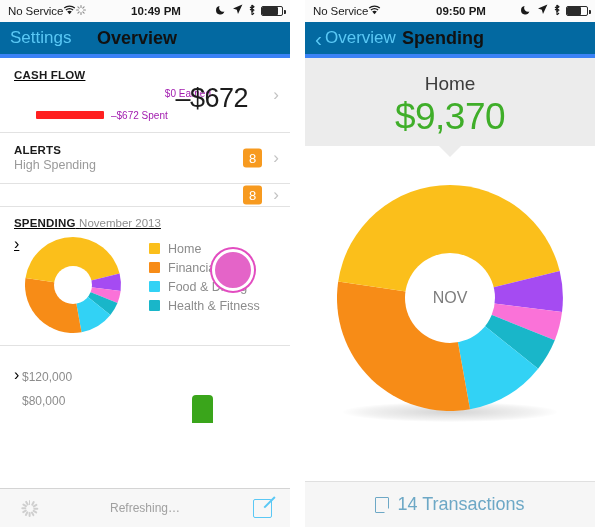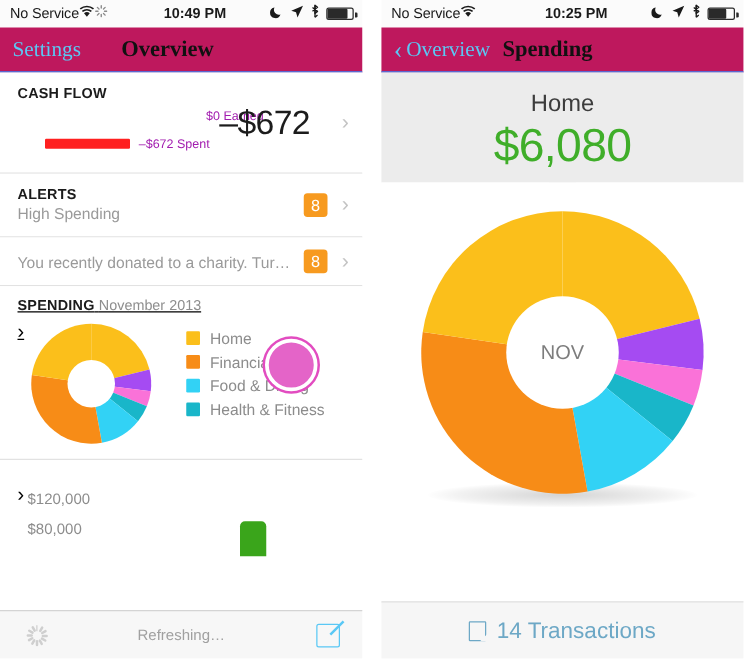--- a/index.html
+++ b/index.html
@@ -27,23 +27,23 @@
   .sb-center { position: absolute; left: 0; right: 0; text-align: center; font-weight: bold; font-size: 11.5px; padding-left: 22px; }
   .sb-right { position: absolute; right: 7px; display: flex; align-items: center; gap: 5px; }
   .icn { display: inline-block; line-height: 1; }
 
   .battery { width: 22px; height: 10px; border: 1px solid #2a2a2a; border-radius: 2px; position: relative; }
   .battery::after { content: ""; position: absolute; right: -3.5px; top: 3px; width: 2px; height: 4px; background: #2a2a2a; border-radius: 0 1px 1px 0; }
   .battery > i { display: block; height: 100%; background: #2a2a2a; border-radius: 1px; }
 
   
   .navbar {
-    height: 36px; background: #be185d;
-    border-bottom: 1px solid #3b82f6;
-    position: relative; display: flex; align-items: center; font-family: Liberation Serif, serif;
+    height: 36px; background: #0369a1;
+    border-bottom: 4px solid #3b82f6;
+    position: relative; display: flex; align-items: center;
   }
   .nav-left { position: absolute; left: 10px; display: flex; align-items: center; gap: 2px; color: #5ac8f5; font-size: 17px; cursor: pointer; }
   .nav-title { position: absolute; left: 0; right: 0; text-align: center; font-size: 18px; font-weight: bold; color: #111; }
   .nav-title.left-offset { text-align: left; padding-left: 97px; }
   .chev-back { font-size: 21px; line-height: 1; font-weight: 500; margin-right: 1px; }
 
   
   .list { background: #ffffff; }
   .row { position: relative; border-bottom: 1px solid #e2e2e2; padding: 11px 30px 11px 14px; background: #fff; cursor: pointer; }
   .row .disc { position: absolute; right: 11px; top: 50%; transform: translateY(-50%); color: #c3c3c3; font-size: 17px; }
@@ -91,21 +91,21 @@
   .compose { position: absolute; right: 18px; width: 19px; height: 19px; border: 1.6px solid #5ac8f5; border-radius: 2px; cursor: pointer; }
   .compose::after { content: ""; position: absolute; right: -4px; top: -4px; width: 15px; height: 2.4px; background: #5ac8f5; transform: rotate(-45deg); transform-origin: right center; }
 
   
   .summary-card { background: #ececec; height: 88px; position: relative; text-align: center; padding-top: 15px; }
   .sc-name { font-size: 19px; color: #3d3d3d; font-weight: normal; }
   .sc-amt { font-size: 37px; color: #3fae29; font-weight: 300; letter-spacing: -.5px; margin-top: 1px; }
   .sc-notch { position: absolute; left: 50%; bottom: -11px; margin-left: -11px; width: 0; height: 0;
       border-left: 11px solid transparent; border-right: 11px solid transparent; border-top: 11px solid #ececec; }
 
-  .donut-big-wrap { position: relative; height: 272px; background: #fff; }
+  .donut-big-wrap { position: relative; height: 272px; background: #fff; margin-top: 16px; }
   .donut-big { position: absolute; left: 50%; top: 20px; transform: translateX(-50%); }
   .donut-shadow { position: absolute; left: 50%; top: 240px; transform: translateX(-50%);
       width: 215px; height: 20px; border-radius: 50%;
       background: radial-gradient(ellipse at center, rgba(0,0,0,.17) 0%, rgba(0,0,0,.05) 55%, rgba(0,0,0,0) 72%); }
 
   .trans-bar { position: absolute; left: 0; bottom: 0; width: 100%; height: 46px;
       background: #f6f6f6; border-top: 1px solid #e0e0e0;
       display: flex; align-items: center; justify-content: center; gap: 8px; cursor: pointer; }
   .trans-lab { font-size: 18px; color: #6da8c6; }
   .note-icon { width: 14px; height: 16px; border: 1.4px solid #6da8c6; border-radius: 1px; position: relative; }
@@ -164,21 +164,21 @@
 
     <div class="navbar">
       <div class="nav-left">
         <span>Settings</span>
       </div>
       <div class="nav-title left-offset">Overview</div>
     </div>
 
     <div class="list">
 
-      <div class="row" style="padding-bottom:10px;">
+      <div class="row" style="padding-bottom:4px;text-decoration:underline;">
         <div class="r-title">CASH FLOW</div>
         <div class="cf-body">
           <div class="cf-legend">
             <div class="cf-line cf-earn-wrap">
               <span class="cf-bar earn"></span>
               <span class="cf-lab">$0 Earned</span>
             </div>
             <div class="cf-line">
               <span class="cf-bar" style="width:68px;background:#ff2020;"></span>
               <span class="cf-lab">–$672 Spent</span>
@@ -190,21 +190,20 @@
       </div>
 
       <div class="row">
         <div class="r-title">ALERTS</div>
         <div class="r-sub">High Spending</div>
         <span class="badge">8</span>
         <span class="disc">›</span>
       </div>
 
       <div class="row">
-        <div class="r-sub">You recently donated to a charity. Tur…</div>
         <span class="badge">8</span>
         <span class="disc">›</span>
       </div>
 
       <div class="spend-row">
         <div class="r-title">
           <span>SPENDING</span>
           <span class="sub">November 2013</span>
         </div>
         <div class="donut-area">
@@ -287,21 +286,21 @@
       <div class="sb-left">
         <span class="sb-carrier">No Service</span>
         <span class="icn">
           <svg width="13" height="10" viewBox="0 0 13 10">
               <path d="M6.5 9.3 4.2 6.6a3.6 3.6 0 0 1 4.6 0z" fill="#1a1a1a"></path>
               <path d="M2.9 5.1a5.7 5.7 0 0 1 7.2 0" stroke="#1a1a1a" stroke-width="1.3" fill="none"></path>
               <path d="M1.2 3.1a8.3 8.3 0 0 1 10.6 0" stroke="#1a1a1a" stroke-width="1.3" fill="none"></path>
             </svg>
         </span>
       </div>
-      <div class="sb-center">10:25 PM</div>
+      <div class="sb-center">09:50 PM</div>
       <div class="sb-right">
         <span class="icn">
           <svg width="11" height="11" viewBox="0 0 11 11">
               <path d="M8.4 7.6A4 4 0 0 1 3.6 2 4.3 4.3 0 1 0 8.4 7.6z" fill="#1a1a1a"></path>
             </svg>
         </span>
         <span class="icn">
           <svg width="11" height="11" viewBox="0 0 11 11">
               <path d="M10.4.6 1 4.6l3.8 1.2L6 9.9z" fill="#1a1a1a"></path>
             </svg>
@@ -322,21 +321,21 @@
     <div class="navbar">
       <div class="nav-left">
         <span class="chev-back">‹</span>
         <span>Overview</span>
       </div>
       <div class="nav-title left-offset">Spending</div>
     </div>
 
     <div class="summary-card">
       <div class="sc-name">Home</div>
-      <div class="sc-amt">$6,080</div>
+      <div class="sc-amt">$9,370</div>
       <span class="sc-notch"></span>
     </div>
 
     <div class="donut-big-wrap">
       <div class="donut-shadow"></div>
       <svg class="donut-big" width="232" height="232" viewBox="0 0 232 232">
         <g transform="translate(116,116)">
 
           <path d="M 0 -113 A 113 113 0 0 1 109.7 -27.1 L 0 0 Z" fill="#fbbf1b"></path>
 

